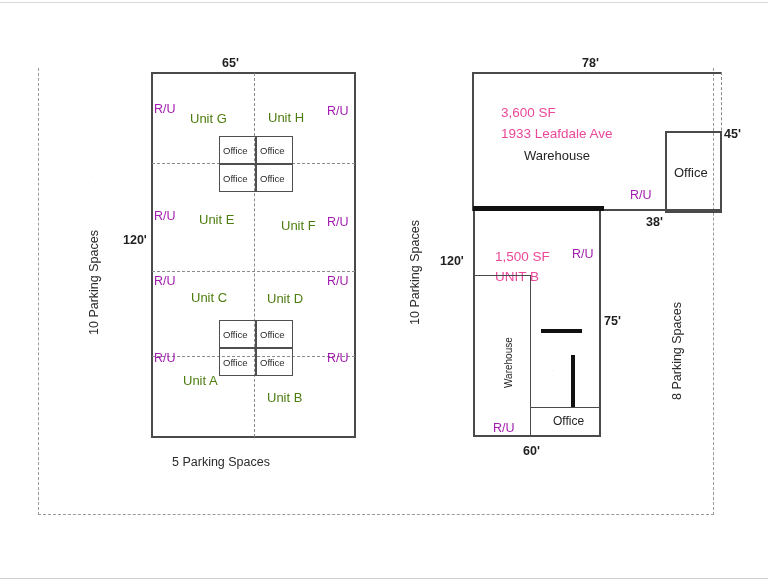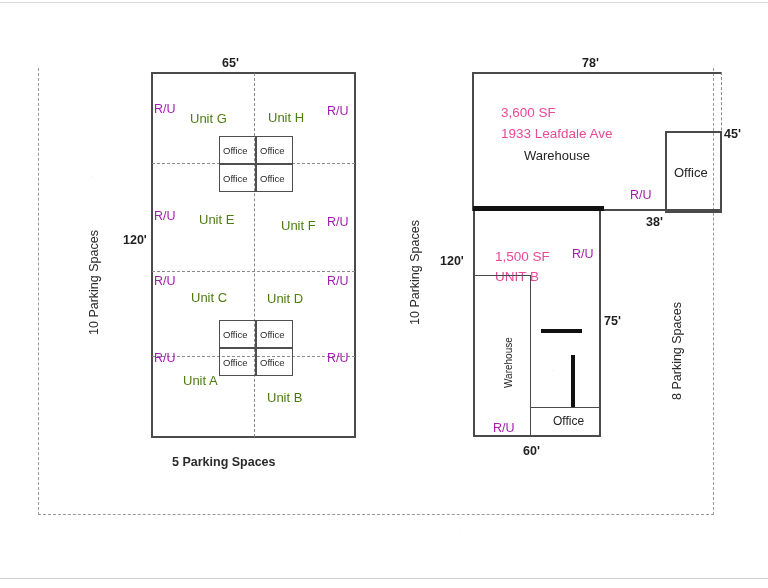--- a/index.html
+++ b/index.html
@@ -194,17 +194,17 @@
   <div class="solid thin-h" style="left:530px;top:407px;width:71px;"></div>
   <div class="txt officebig" style="left:553px;top:415px;font-size:12px;">Office</div>
   <div class="txt ru" style="left:493px;top:422px;">R/U</div>
 
   <div class="heavy" style="left:541px;top:329px;width:41px;height:4px;"></div>
   <div class="heavy" style="left:571px;top:355px;width:4px;height:52px;"></div>
 
   <div class="txt vert park" style="left:88px;top:335px;">10 Parking Spaces</div>
   <div class="txt vert park" style="left:409px;top:325px;">10 Parking Spaces</div>
   <div class="txt vert park" style="left:671px;top:400px;">8 Parking Spaces</div>
-  <div class="txt park" style="left:172px;top:456px;font-weight:bold;">5 Parking Spaces</div>
+  <div class="txt park" style="left:172px;top:456px;">5 Parking Spaces</div>
 
 
   <div class="noise"></div>
 </div>
 
 </body></html>

